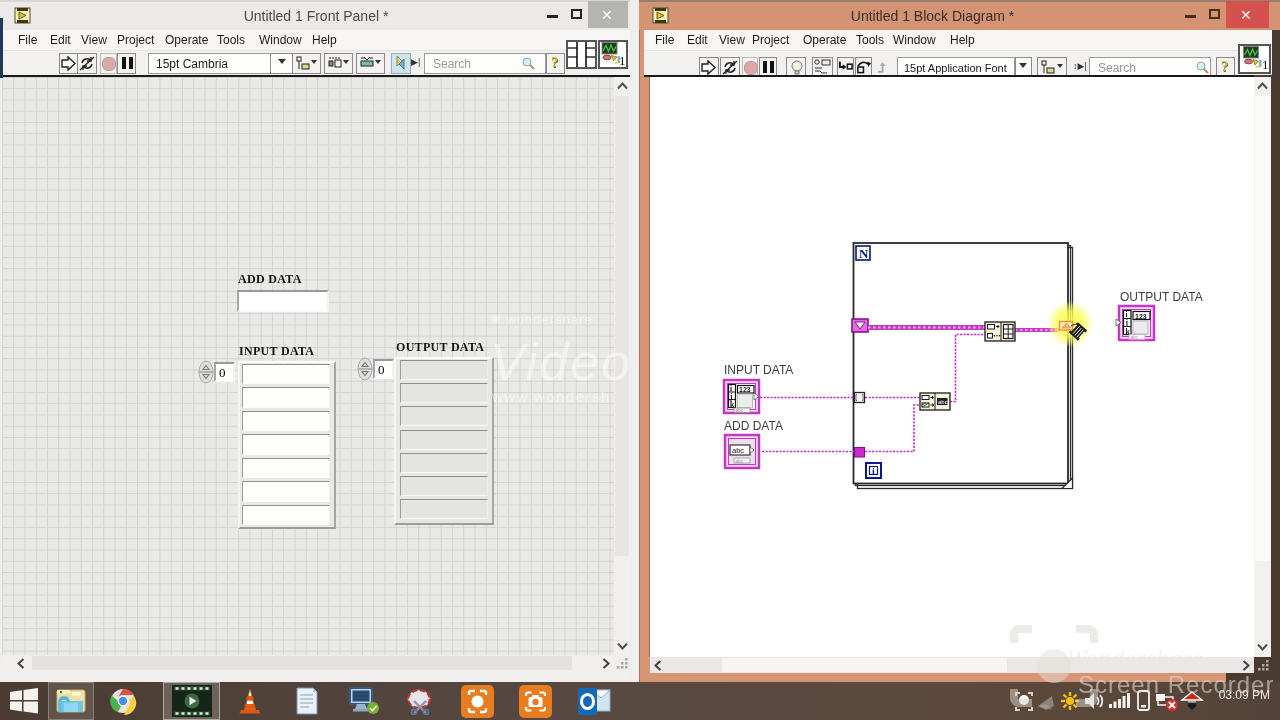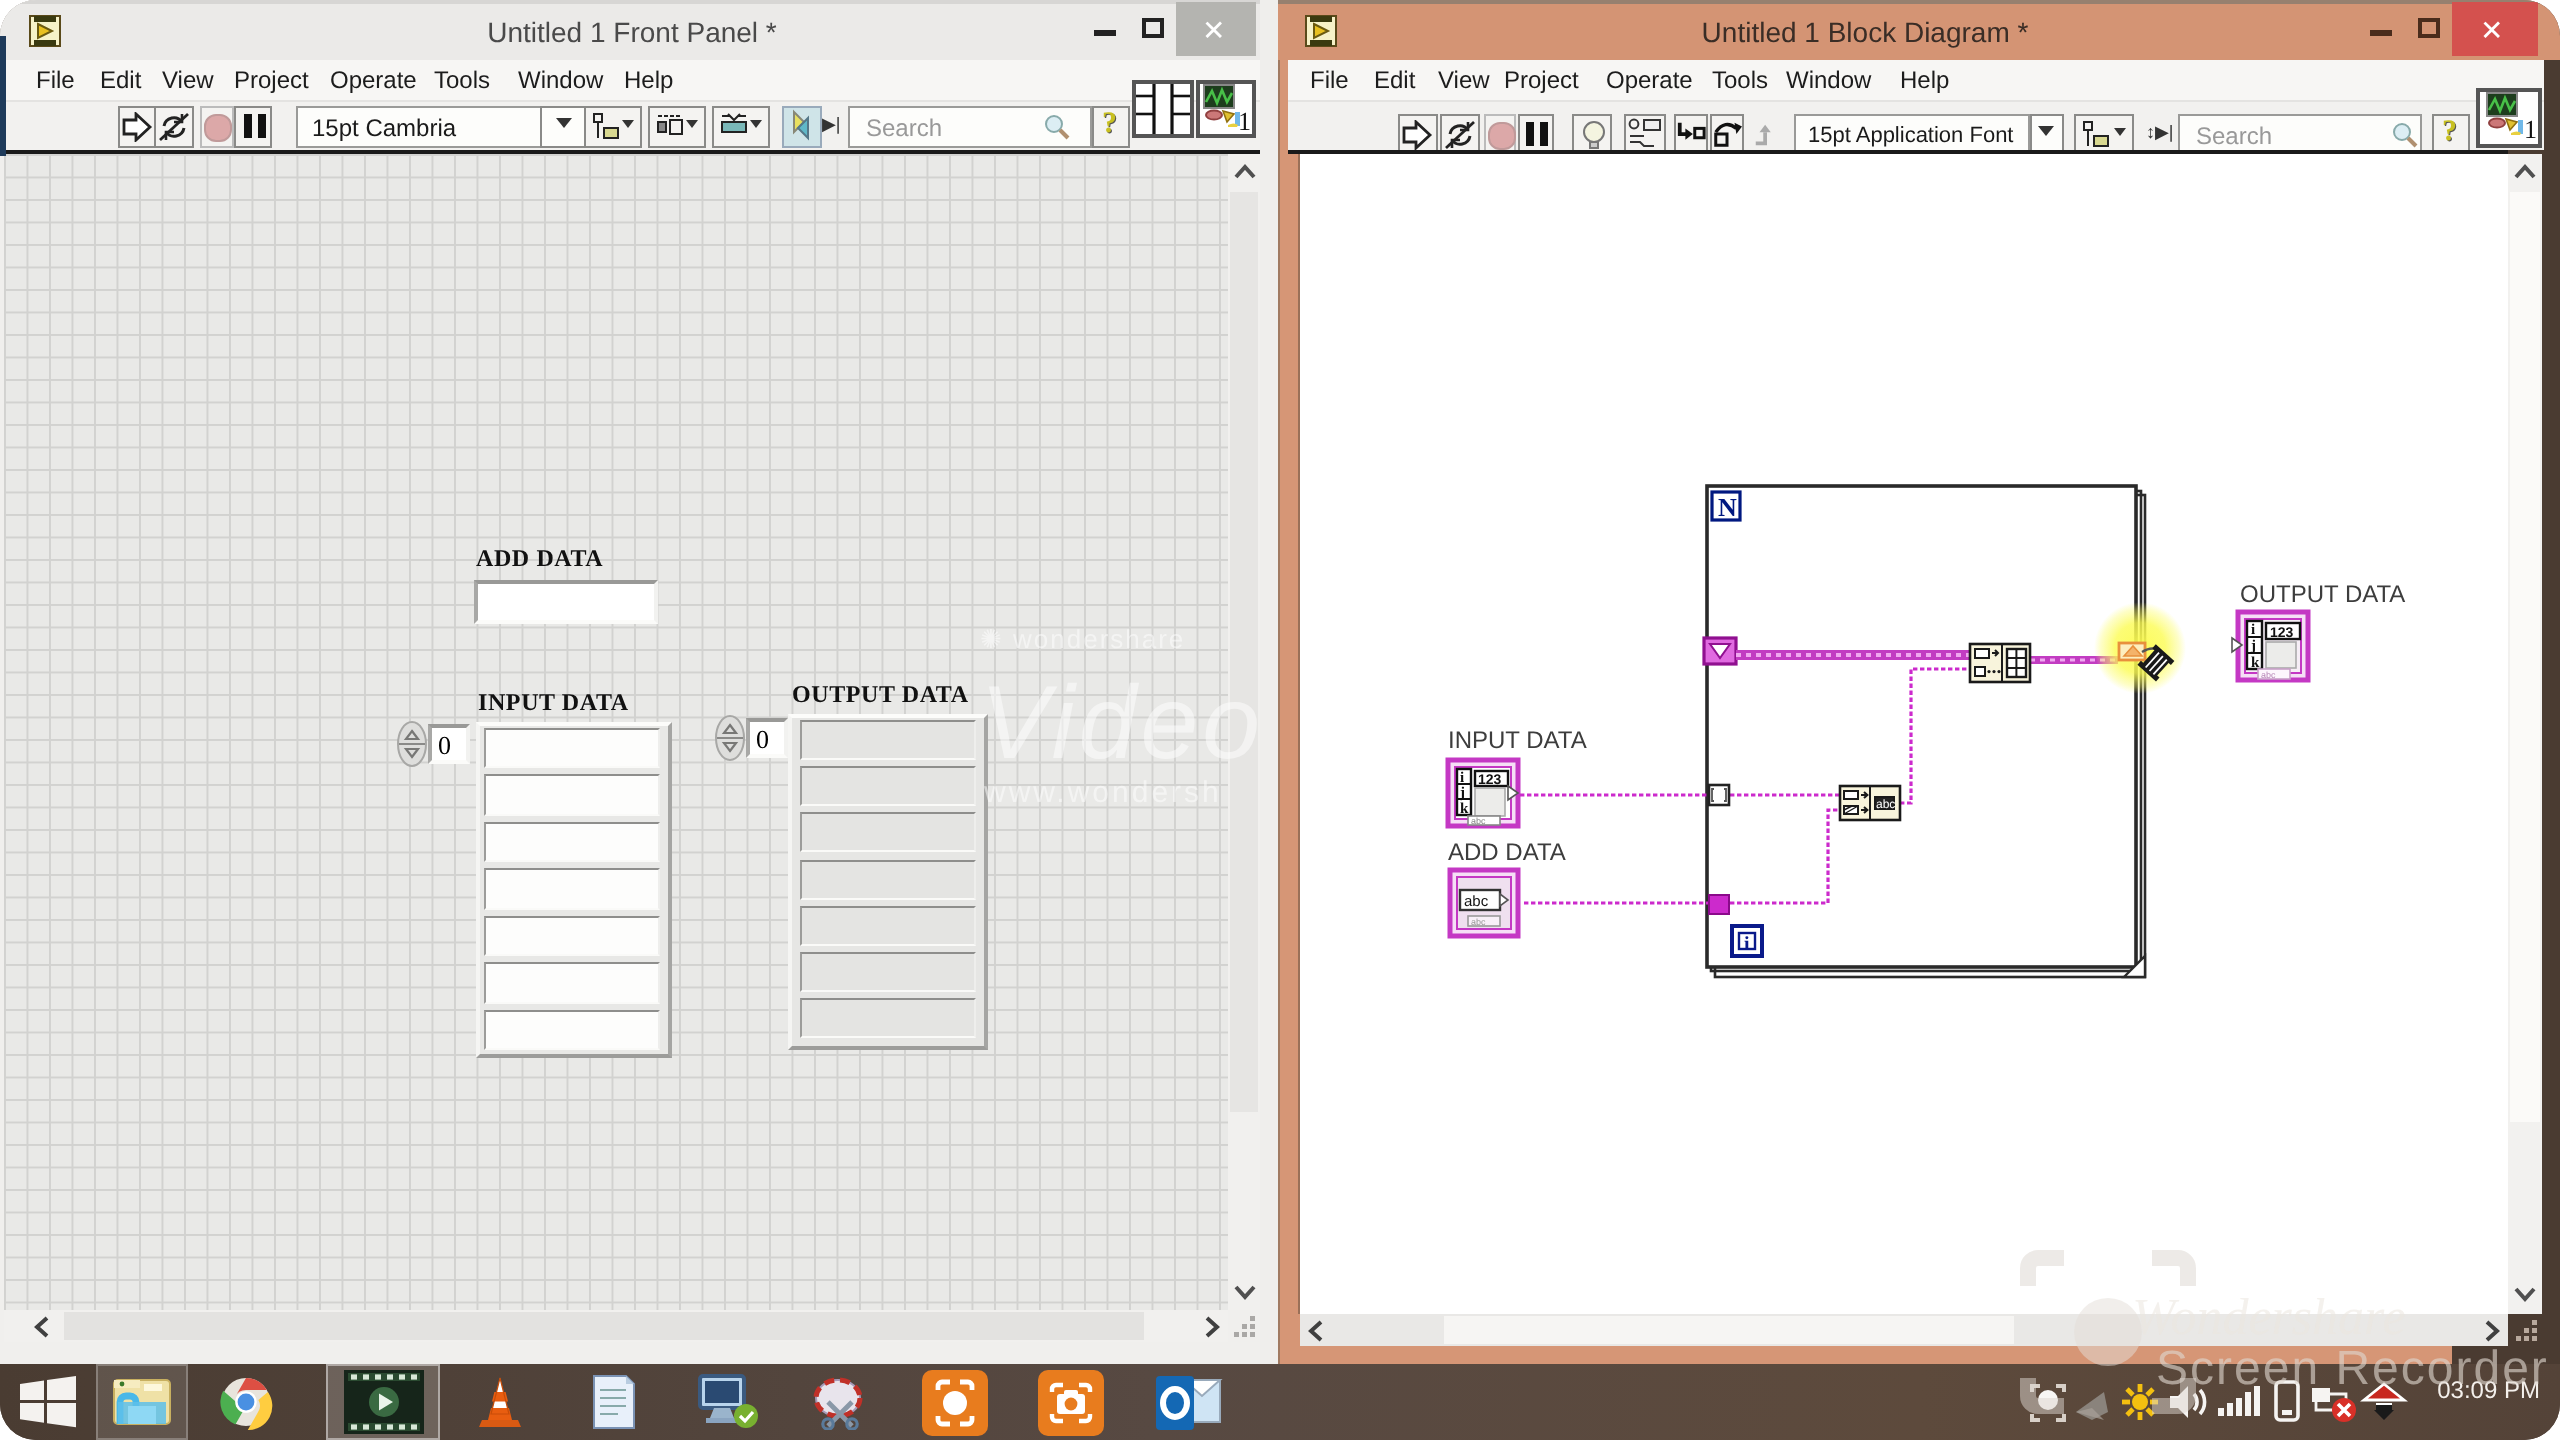--- a/index.html
+++ b/index.html
@@ -1,16 +1,16 @@
 <!DOCTYPE html>
 <html><head>
 <meta charset="utf-8">
 <style>
   html,body{margin:0;padding:0;}
-  #screen{position:relative;width:1280px;height:720px;overflow:hidden;background:#4a3b31;font-family:"Liberation Sans",sans-serif;border-radius:18px;}
+  #screen{position:relative;width:1280px;height:720px;overflow:hidden;background:#4a3b31;font-family:"Liberation Sans",sans-serif;}
   .abs{position:absolute;}
   #fp{position:absolute;left:0;top:0;width:632px;height:682px;background:#f0efed;}
   #bd{position:absolute;left:639px;top:0;width:587px;height:682px;background:#d69676;}
   .titletext{position:absolute;top:8px;width:100%;text-align:center;font-size:14px;color:#4a4a4a;}
   .menubar{position:absolute;height:21px;background:#f7f6f4;font-size:12px;color:#1c1c1c;border-bottom:1px solid #e4e3e1;box-sizing:border-box;}
   .menubar span{position:absolute;top:3px;}
   .toolbar{position:absolute;height:24px;background:#f2f1ef;}
   .tbtn{position:absolute;top:2px;height:21px;width:24px;background:#f4f3f1;border:1px solid #8a8a88;box-sizing:border-box;}
   .combo{position:absolute;top:2px;height:21px;background:#fdfdfb;border:1px solid #9a9a98;box-sizing:border-box;font-size:12px;color:#1a1a1a;}
   .blackline{position:absolute;height:2px;background:#1a1a1a;}

